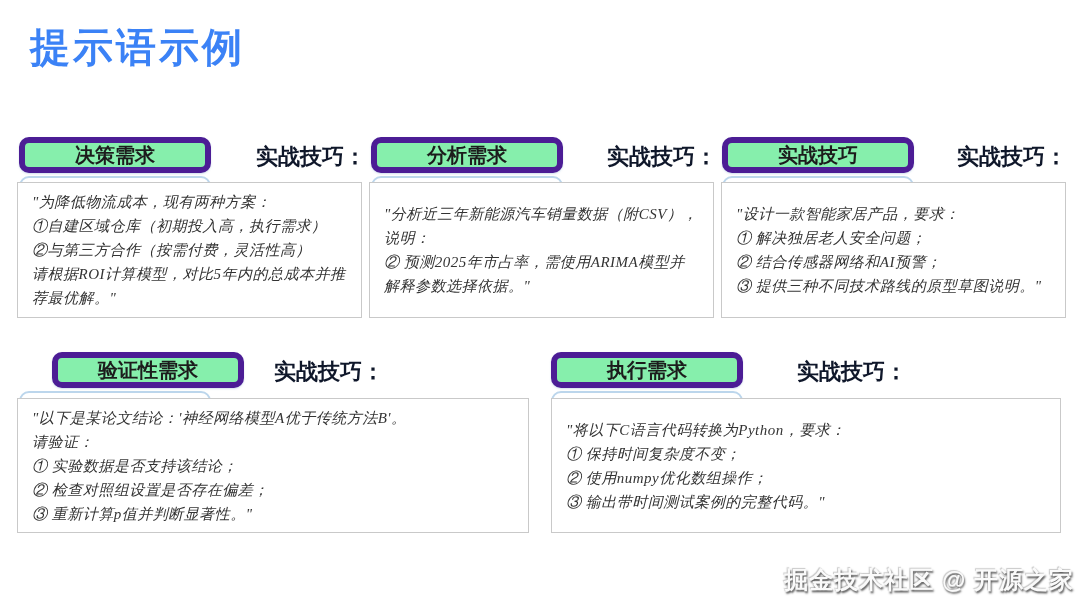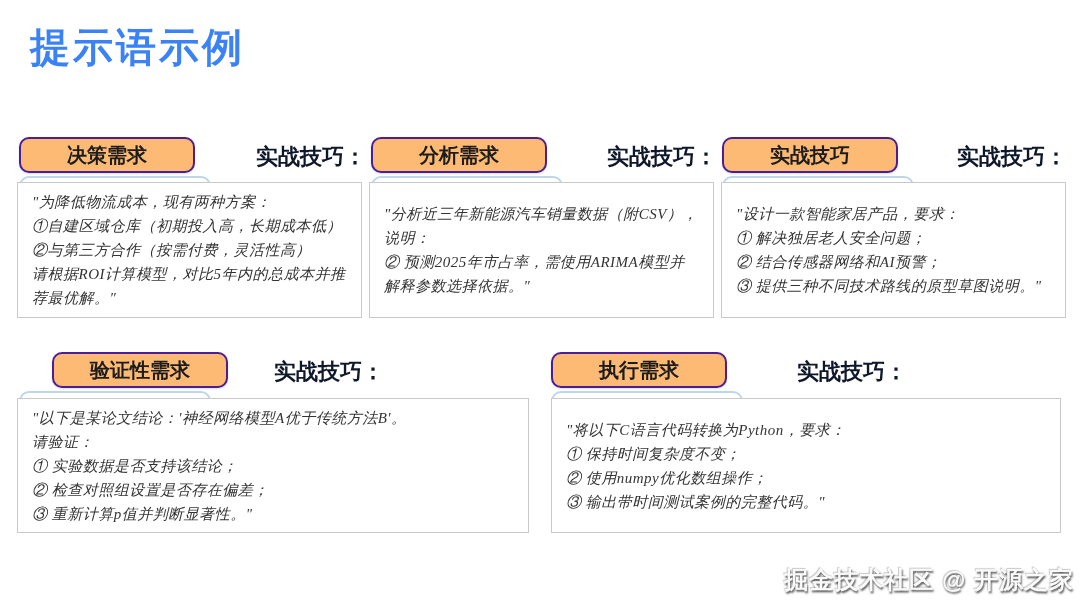--- a/index.html
+++ b/index.html
@@ -9,24 +9,24 @@
     background:#ffffff;
     overflow:hidden;
     font-family:"Liberation Sans","DejaVu Sans",sans-serif;
   }
   .page-title{
     position:absolute;left:30px;top:20px;margin:0;
     font-size:40px;font-weight:bold;color:#3b82f6;
     letter-spacing:3px;
   }
   .card-label{
-    position:absolute;width:176px;height:36px;
+    position:absolute;width:192px;height:36px;
     box-sizing:border-box;
-    border:2px solid #4c1d95;border-radius:10px;
-    background:#fdba74;
+    border:6px solid #4c1d95;border-radius:10px;
+    background:#86efac;
     display:flex;align-items:center;justify-content:center;
     font-size:20px;font-weight:bold;color:#1c1c1c;
     z-index:3;
     box-shadow:0 1px 2px rgba(120,160,200,.35);
   }
   .card-ghost{
     position:absolute;width:192px;height:26px;
     box-sizing:border-box;
     border:2px solid #bcd6ec;border-radius:10px;
     background:#ffffff;
@@ -82,21 +82,21 @@
 
 <div class="slide">
 
   <h1 class="page-title">提示语示例</h1>
 
   <div class="card-ghost" id="ghost-1"></div>
   <div class="card-label" id="label-1">决策需求</div>
   <p class="tips-label" id="tips-1">实战技巧：</p>
   <div class="card-body" id="body-1">
     <p>"为降低物流成本，现有两种方案：</p>
-    <p>①自建区域仓库（初期投入高，长期成本低）</p>
+    <p>①自建区域仓库（初期投入高，执行需求）</p>
     <p>②与第三方合作（按需付费，灵活性高）</p>
     <p>请根据ROI计算模型，对比5年内的总成本并推荐最优解。"</p>
   </div>
 
   <div class="card-ghost" id="ghost-2"></div>
   <div class="card-label" id="label-2">分析需求</div>
   <p class="tips-label" id="tips-2">实战技巧：</p>
   <div class="card-body" id="body-2">
     <p>"分析近三年新能源汽车销量数据（附CSV），说明：</p>
     <p>② 预测2025年市占率，需使用ARIMA模型并解释参数选择依据。"</p>

